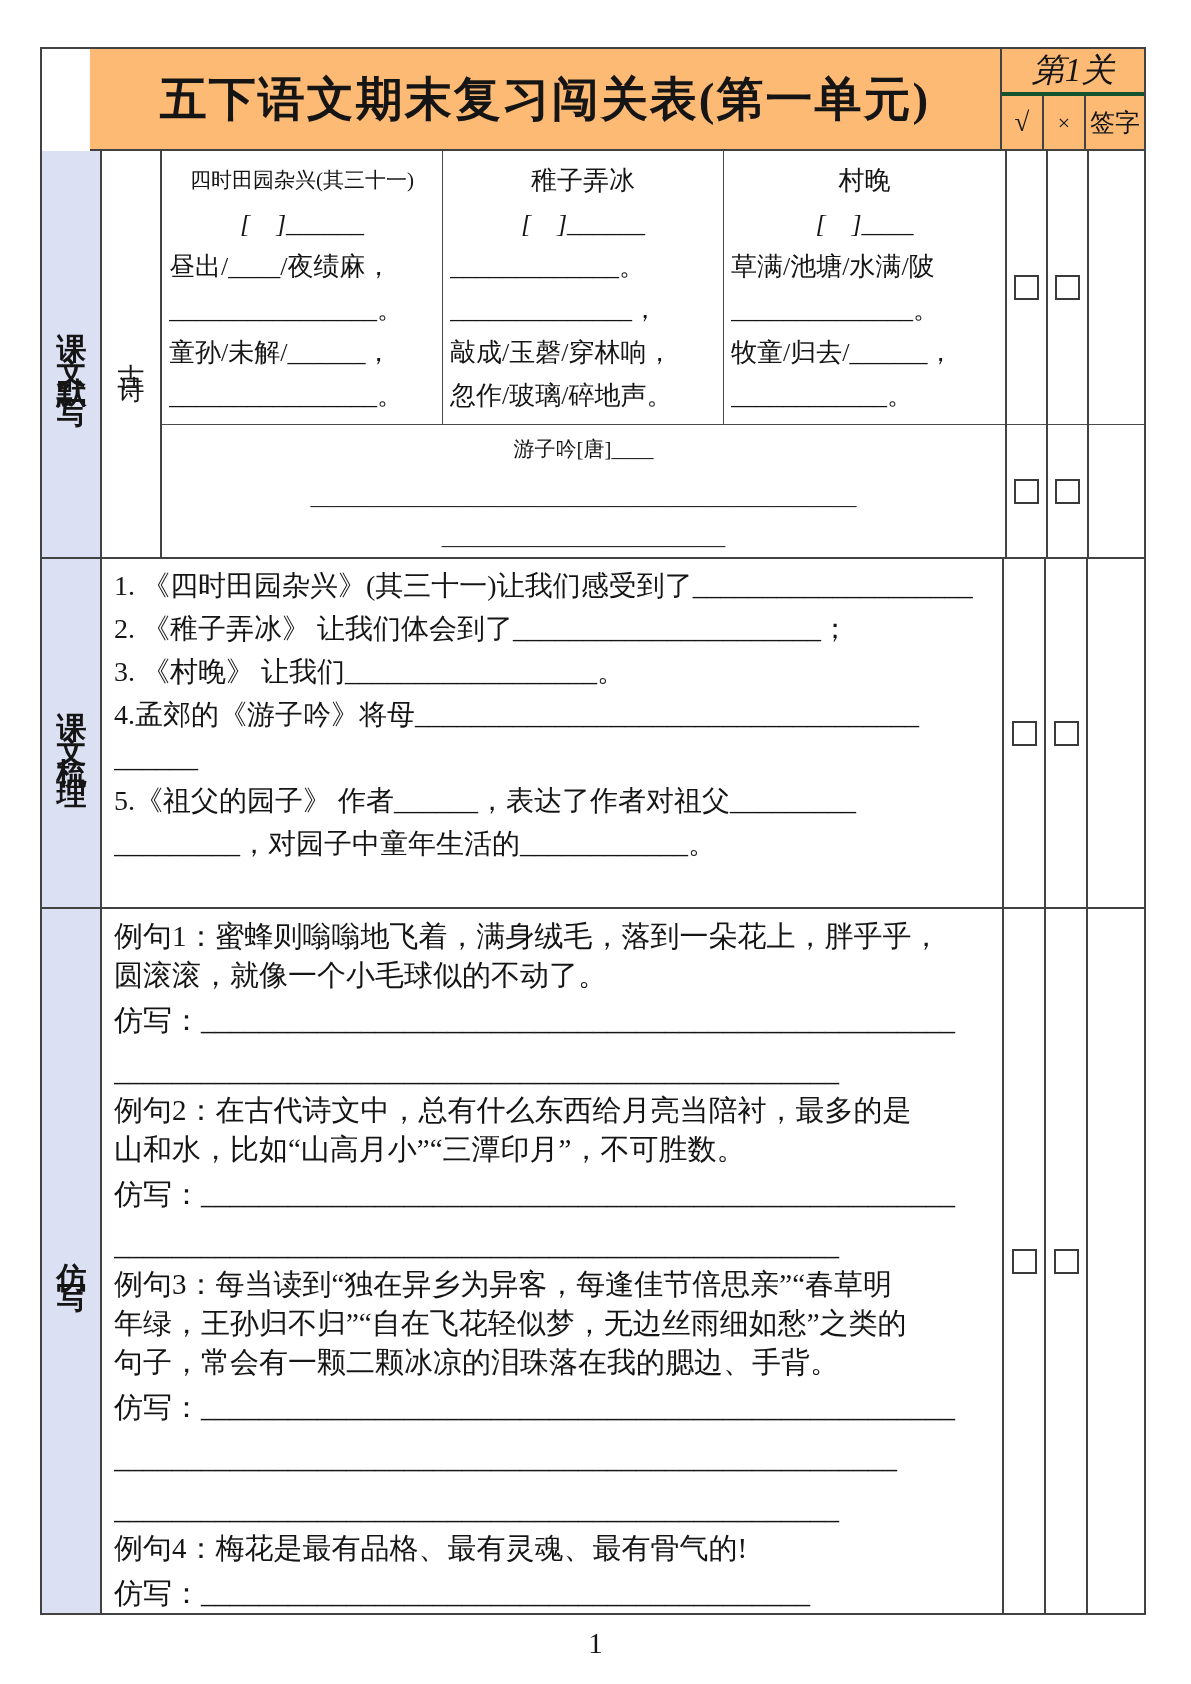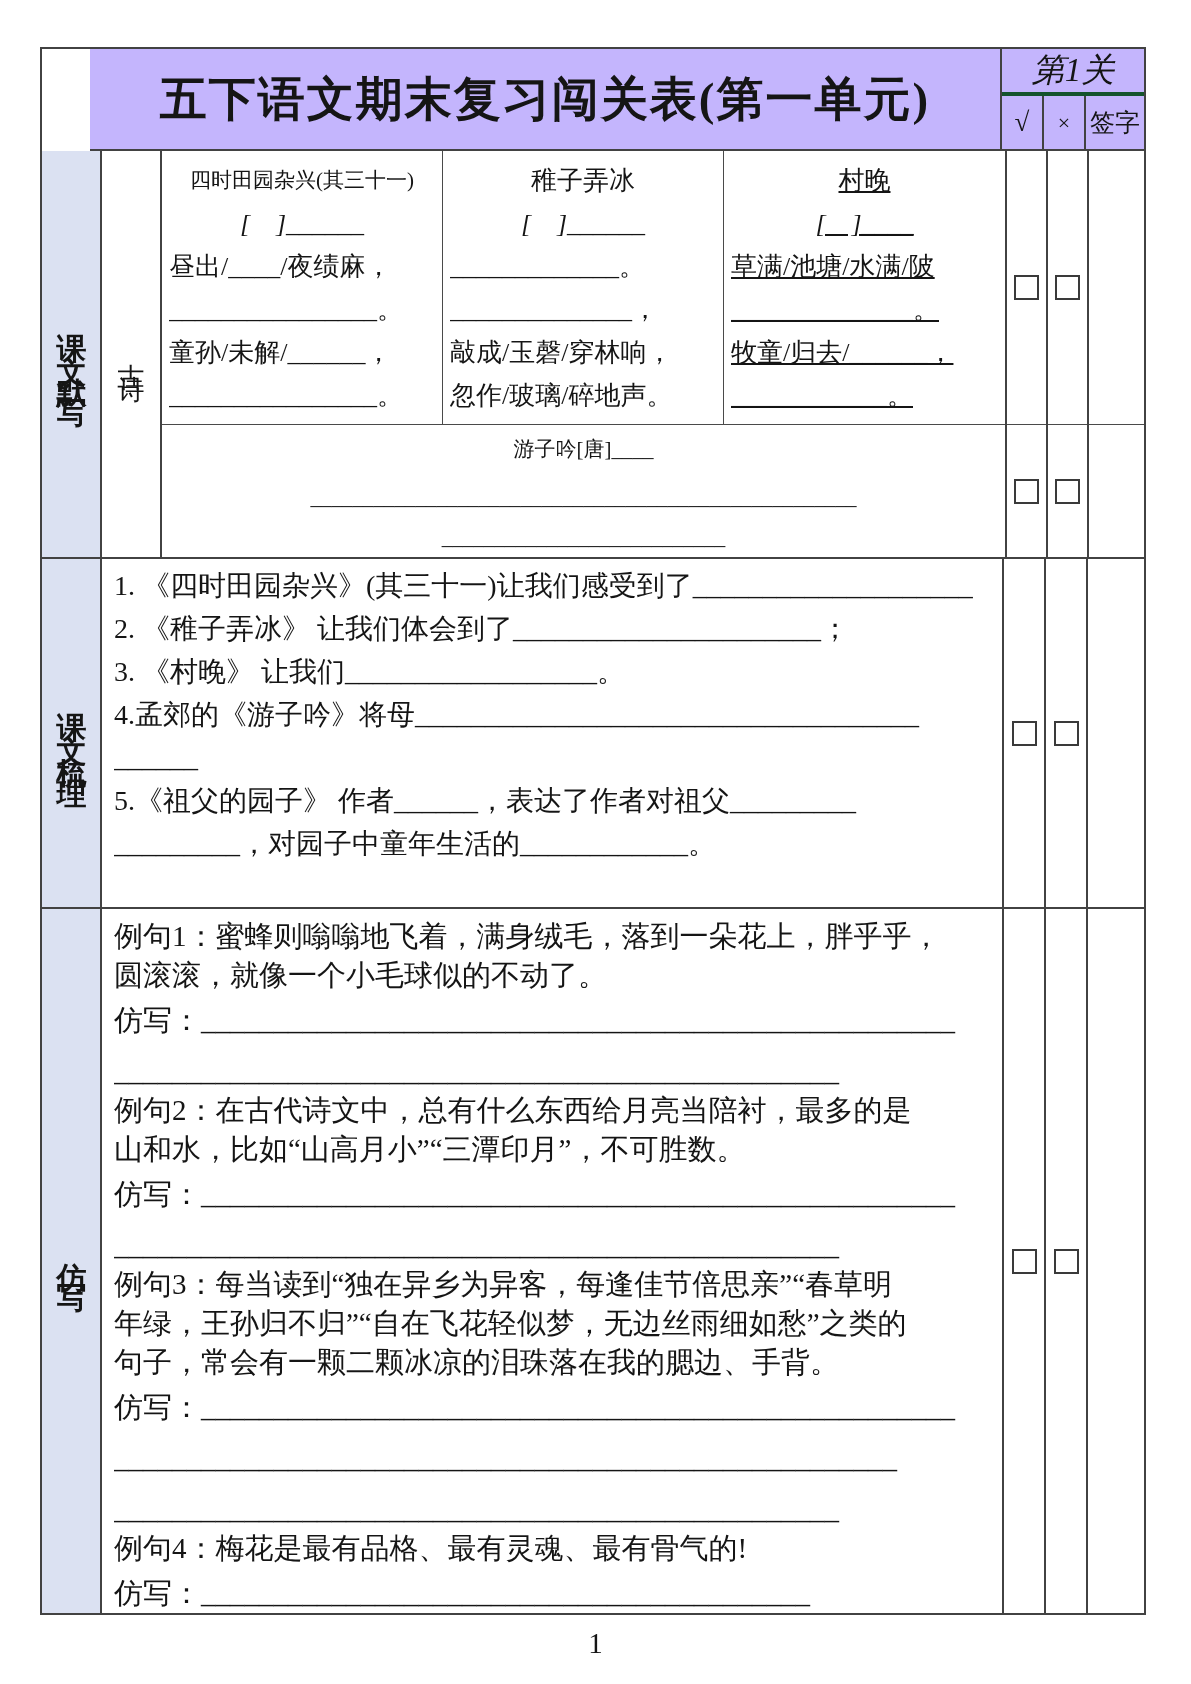--- a/index.html
+++ b/index.html
@@ -9,21 +9,21 @@
     font-family: "Liberation Serif", "DejaVu Serif", serif;
     color: #151515;
   }
   .sheet {
     position: absolute; left: 40px; top: 47px;
     width: 1106px; height: 1568px;
     border: 2px solid #424242;
     display: flex; flex-direction: column; background: #fff;
   }
   
-  .hdr { height: 103px; display: flex; background: #c4b5fd; border-bottom: 2px solid #424242; margin-left: 48px; }
+  .hdr { height: 103px; display: flex; background: #fdba74; border-bottom: 2px solid #424242; margin-left: 48px; }
   .hdr-title {
     flex: 1; display: flex; align-items: center; justify-content: center;
     font-size: 47px; font-weight: bold; letter-spacing: 2px;
     border-right: 2px solid #424242; white-space: nowrap; overflow: hidden;
   }
   .hdr-right { width: 142px; display: flex; flex-direction: column; }
   .hdr-round {
     height: 47px; display: flex; align-items: center; justify-content: center;
     font-size: 33px; font-style: italic; border-bottom: 4px solid #14532d;
   }
@@ -50,21 +50,21 @@
   .sec1 { height: 406px; }
   .gushi-col {
     width: 60px; border-right: 2px solid #424242; background: #fff;
     display: flex; align-items: center; justify-content: center;
     writing-mode: vertical-rl; text-orientation: upright;
     font-size: 27px; letter-spacing: 12px;
   }
   .sec1-main { flex: 1; display: flex; flex-direction: column; border-radius: 9px; }
   .poem-row { height: 274px; display: flex; border-bottom: 1.5px solid #4a4a4a; }
   .poem-cell { width: 281px; border-right: 1.5px solid #4a4a4a; padding: 8px 7px 0 7px; font-size: 26px; }
-  .poem-cell:last-child { border-right: none; flex: 1; text-decoration: underline; }
+  .poem-cell:last-child { border-right: none; flex: 1; }
   .poem-cell .pline { line-height: 43px; white-space: nowrap; overflow: hidden; }
   .poem-title { text-align: center; }
   .poem-title.small { font-size: 21px; }
   .poem-byline { text-align: center; font-style: italic; }
   .youzi-row { flex: 1; text-align: center; padding-top: 4px; font-size: 21px; }
   .youzi-row .pline { line-height: 40px; }
   .youzi-row .yl1 { margin-top: 8px; }
   .slot-top274 { height: 274px; border-bottom: 1.5px solid #4a4a4a; }
   
   .sec2 { height: 352px; }

